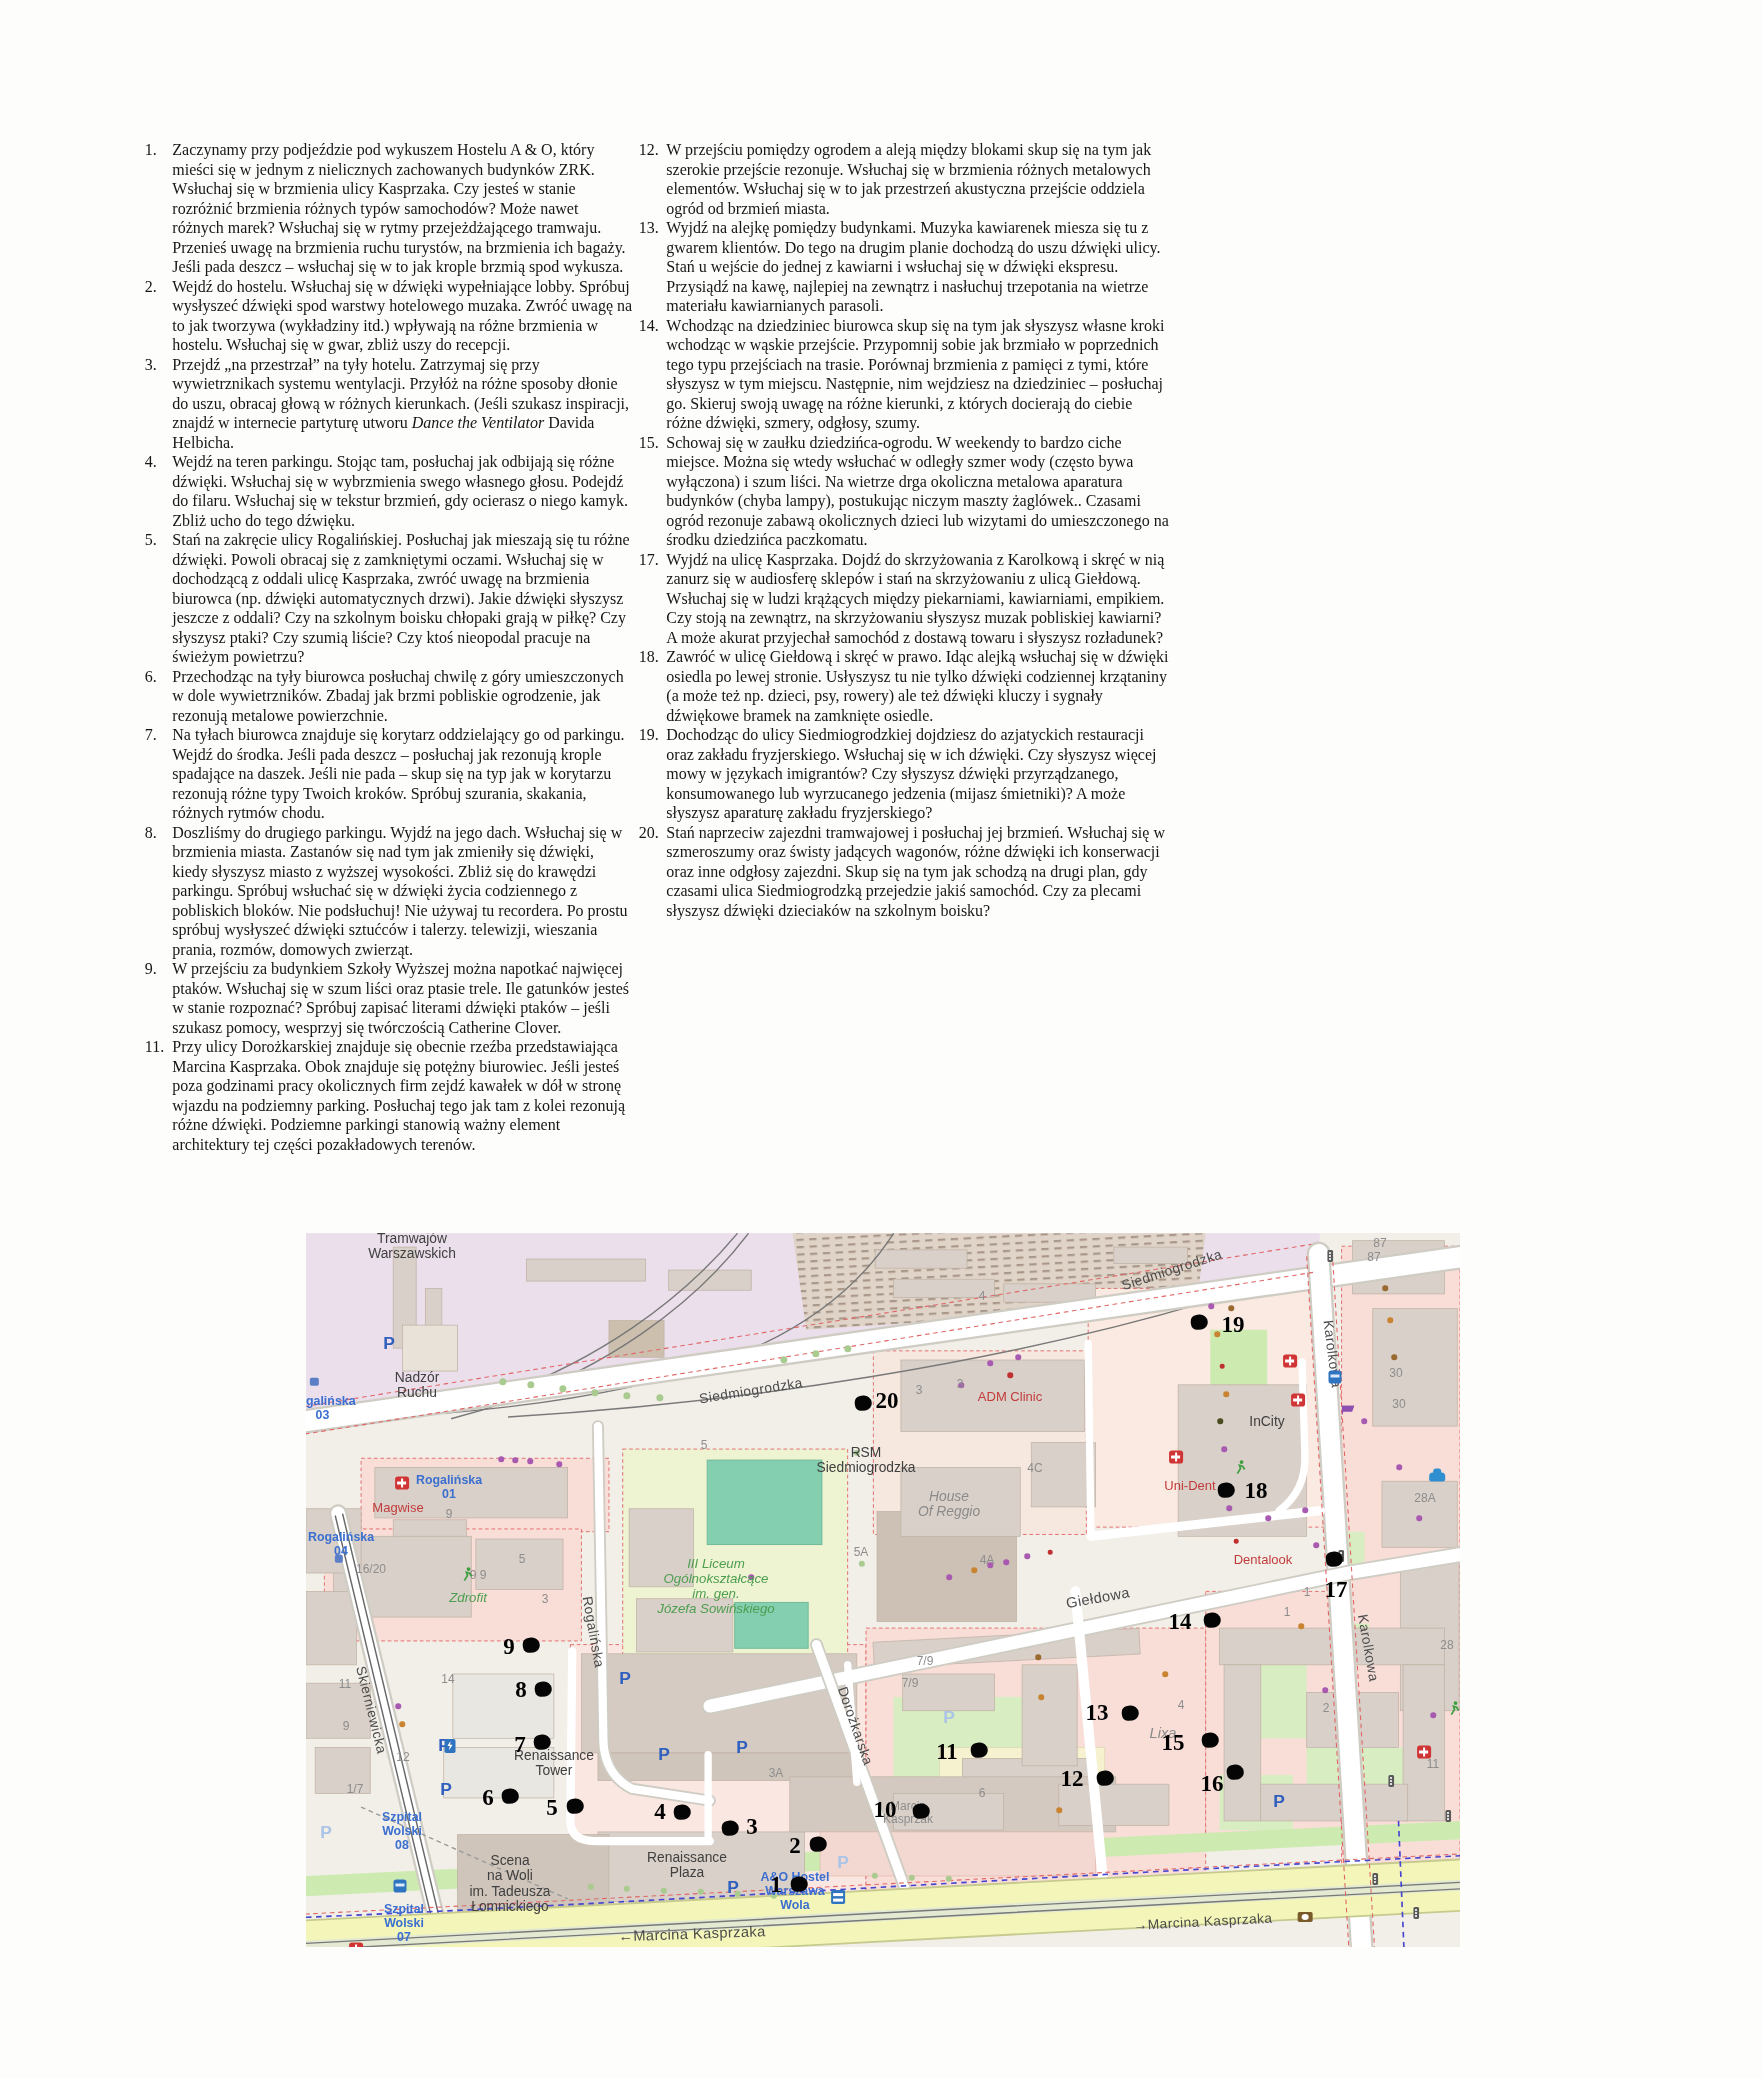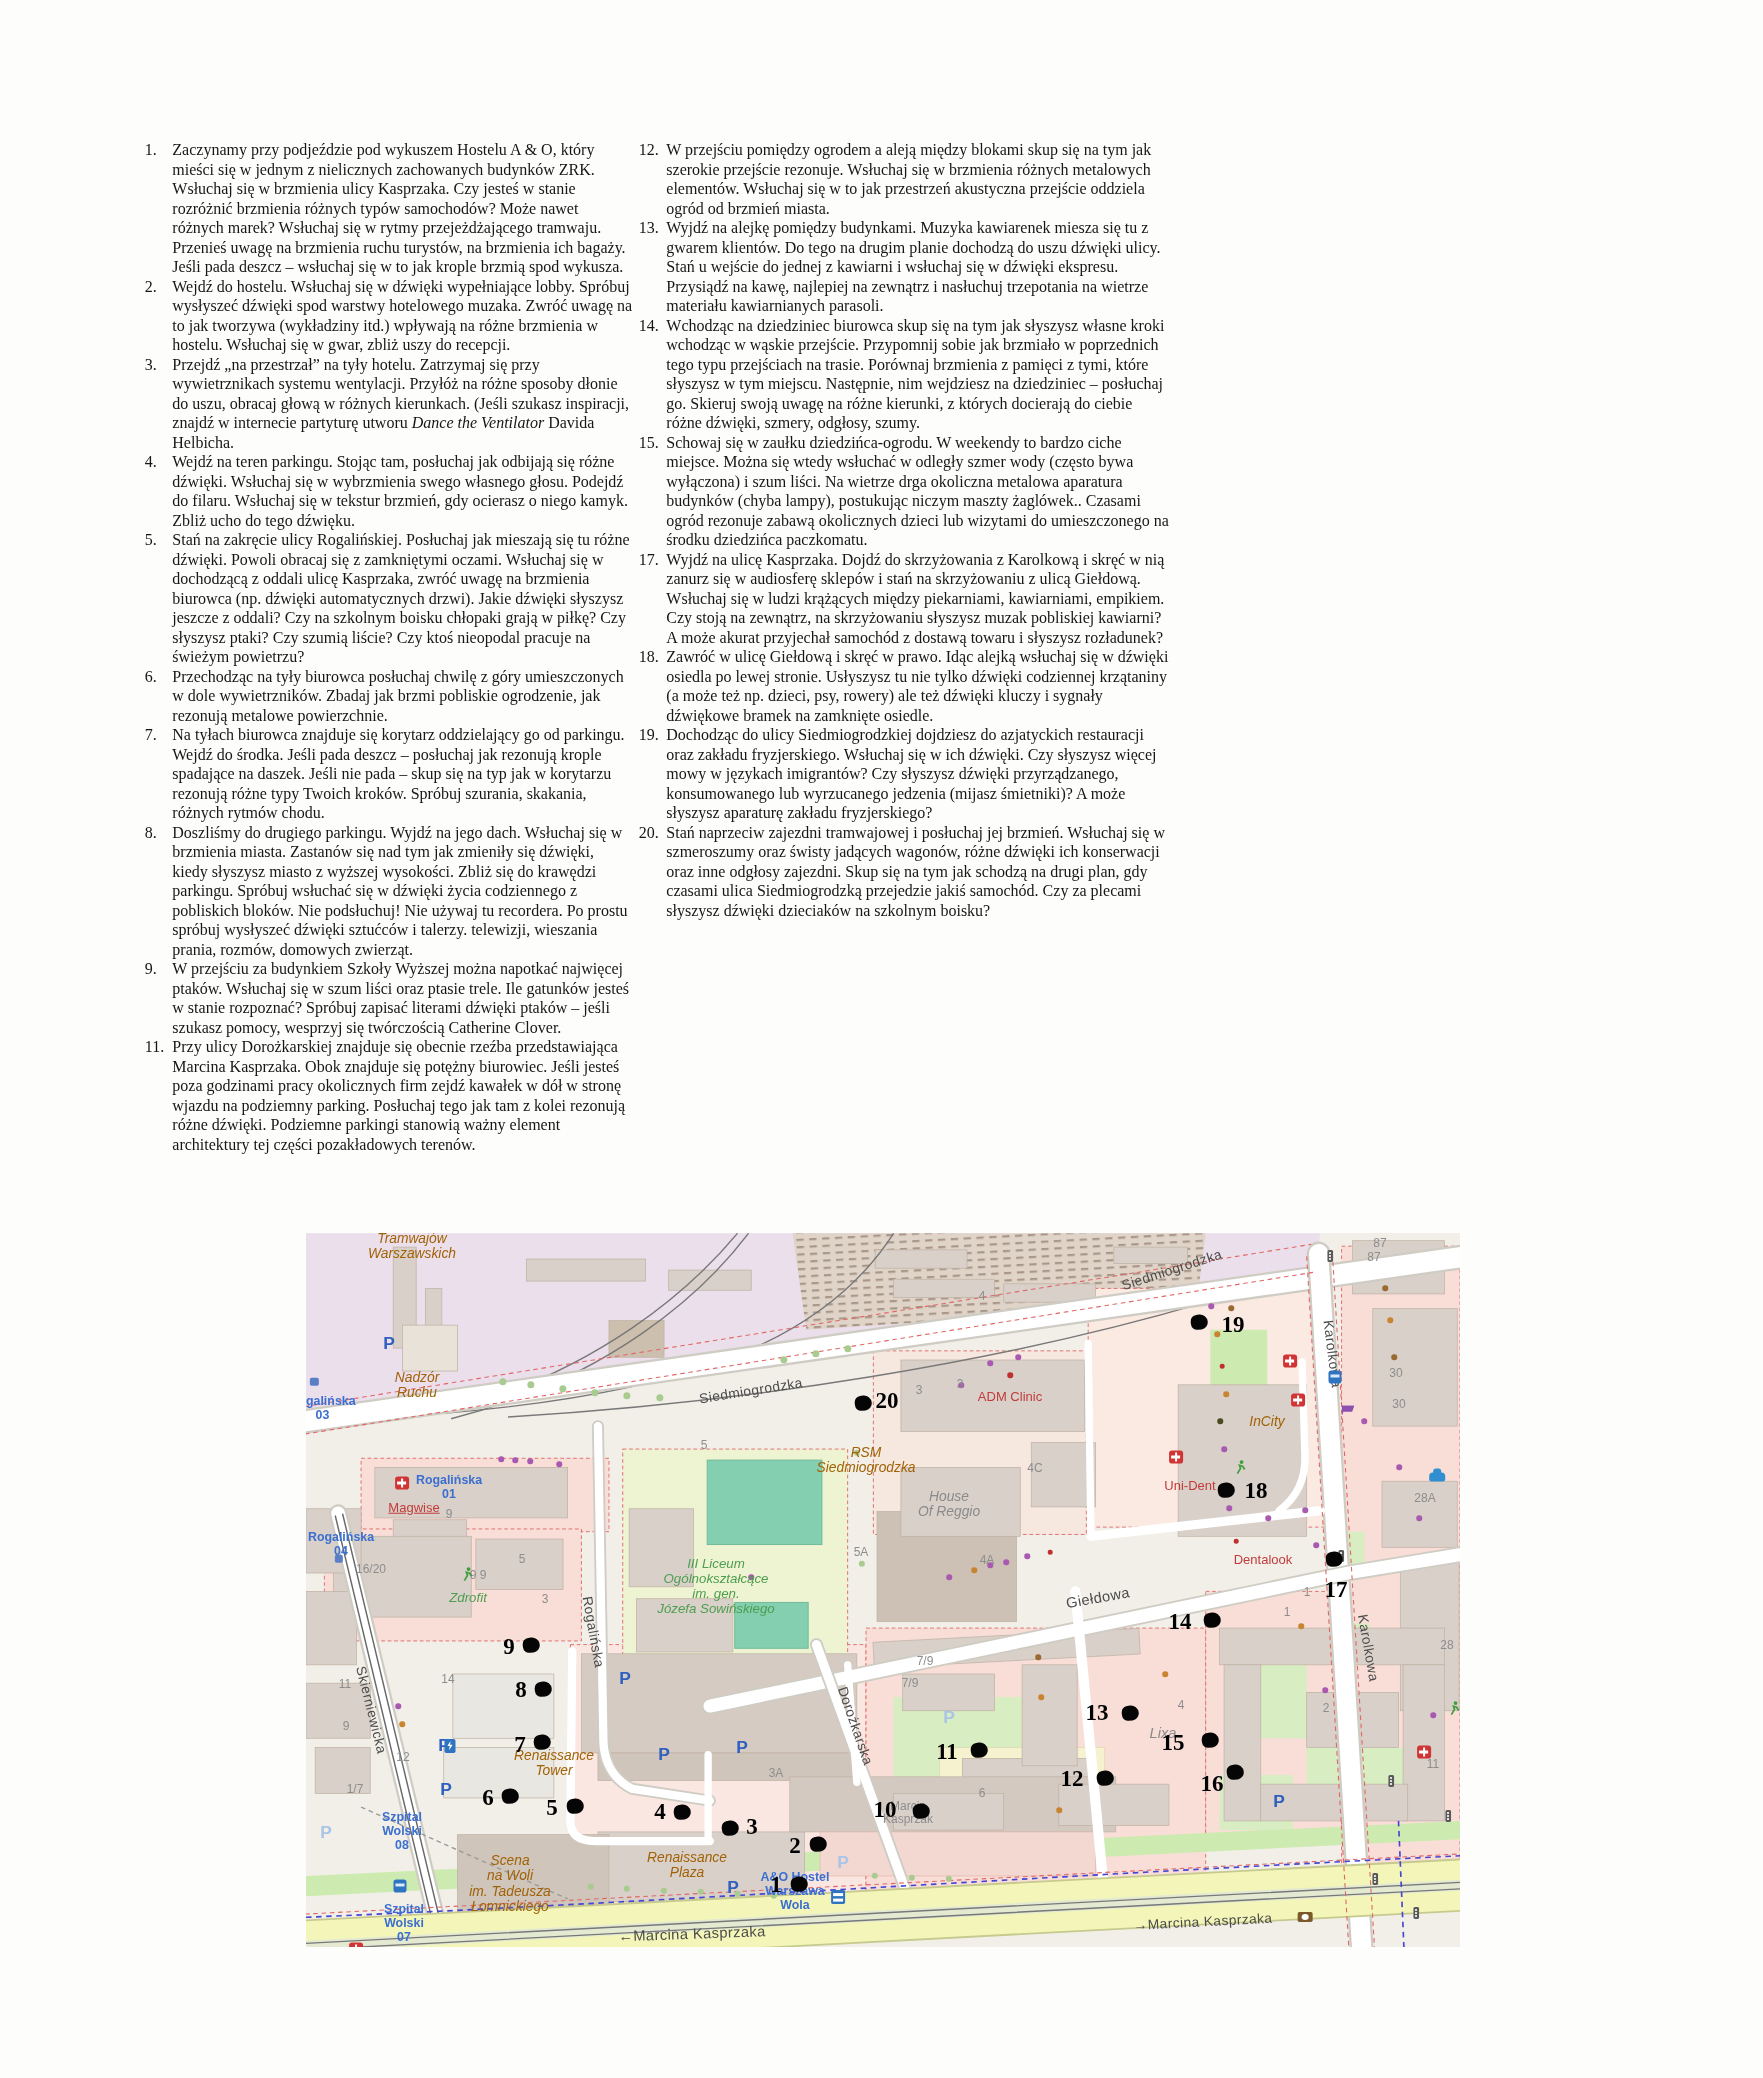--- a/index.html
+++ b/index.html
@@ -15,21 +15,21 @@
   .doc-body .it{font-style:italic;}
   
   .map{position:absolute;left:306px;top:1233px;width:1154px;height:714px;overflow:hidden;
        background:#f2efe9;font-family:"Liberation Sans","DejaVu Sans",sans-serif;}
   .map svg{position:absolute;left:0;top:0;z-index:0;}
   .mlabel{position:absolute;z-index:3;white-space:pre-line;text-align:center;line-height:1.12;
           transform:translate(-50%,-50%);pointer-events:none;}
   .l-street{color:#4c4c4c;font-size:13.8px;letter-spacing:0.4px;}
   .l-transit{color:#3b6fd0;font-size:12.4px;font-weight:bold;}
   .l-poired{color:#c23b3b;font-size:13px;}
-  .l-place{color:#a16207;font-size:13.8px;font-style:italic;}
+  .l-place{color:#404040;font-size:13.8px;}
   .l-italic{color:#8a8a8a;font-size:13.8px;font-style:italic;}
   .l-green{color:#4d9e4f;font-size:13.3px;font-style:italic;}
   .l-num{color:#8d8d8d;font-size:12px;}
   .l-big{font-size:14.7px;}
   
   .micon{position:absolute;z-index:4;transform:translate(-50%,-50%);}
   .p-icon{color:#2f5fbf;font-weight:bold;font-size:17.4px;font-family:"Liberation Sans",sans-serif;}
   .p-light{color:#aac4e8;}
   .aid{width:13.8px;height:13px;background:#d03434;border-radius:2.8px;position:relative;}
   .aid::before{content:"";position:absolute;left:5.5px;top:1.8px;width:2.8px;height:9.2px;background:#fff;}
@@ -295,21 +295,21 @@
 Wolski
 08</div>
       <div class="mlabel l-transit" style="left: 98px; top: 691px; transform: translate(-50%, -50%) rotate(0deg);">Szpital
 Wolski
 07</div>
       <div class="mlabel l-transit" style="left: 489px; top: 659px; transform: translate(-50%, -50%) rotate(0deg);">A&amp;O Hostel
 Warszawa
 Wola</div>
       <div class="mlabel l-transit" style="left: 143px; top: 255px; transform: translate(-50%, -50%) rotate(0deg);">Rogalińska
 01</div>
-      <div class="mlabel l-poired" style="left: 108px; top: 275px; transform: translate(-50%, -50%) rotate(0deg); text-decoration: underline;">Magwise</div>
+      <div class="mlabel l-poired" style="left: 92px; top: 275px; transform: translate(-50%, -50%) rotate(0deg);">Magwise</div>
       <div class="mlabel l-poired" style="left: 704px; top: 164px; transform: translate(-50%, -50%) rotate(0deg);">ADM Clinic</div>
       <div class="mlabel l-poired" style="left: 884px; top: 253px; transform: translate(-50%, -50%) rotate(0deg);">Uni-Dent</div>
       <div class="mlabel l-poired" style="left: 957px; top: 327px; transform: translate(-50%, -50%) rotate(0deg);">Dentalook</div>
       <div class="mlabel l-place" style="left: 111px; top: 152px; transform: translate(-50%, -50%) rotate(0deg);">Nadzór
 Ruchu</div>
       <div class="mlabel l-place" style="left: 106px; top: 13px; transform: translate(-50%, -50%) rotate(0deg);">Tramwajów
 Warszawskich</div>
       <div class="mlabel l-place" style="left: 560px; top: 227px; transform: translate(-50%, -50%) rotate(0deg);">RSM
 Siedmiogrodzka</div>
       <div class="mlabel l-place" style="left: 961px; top: 189px; transform: translate(-50%, -50%) rotate(0deg);">InCity</div>

